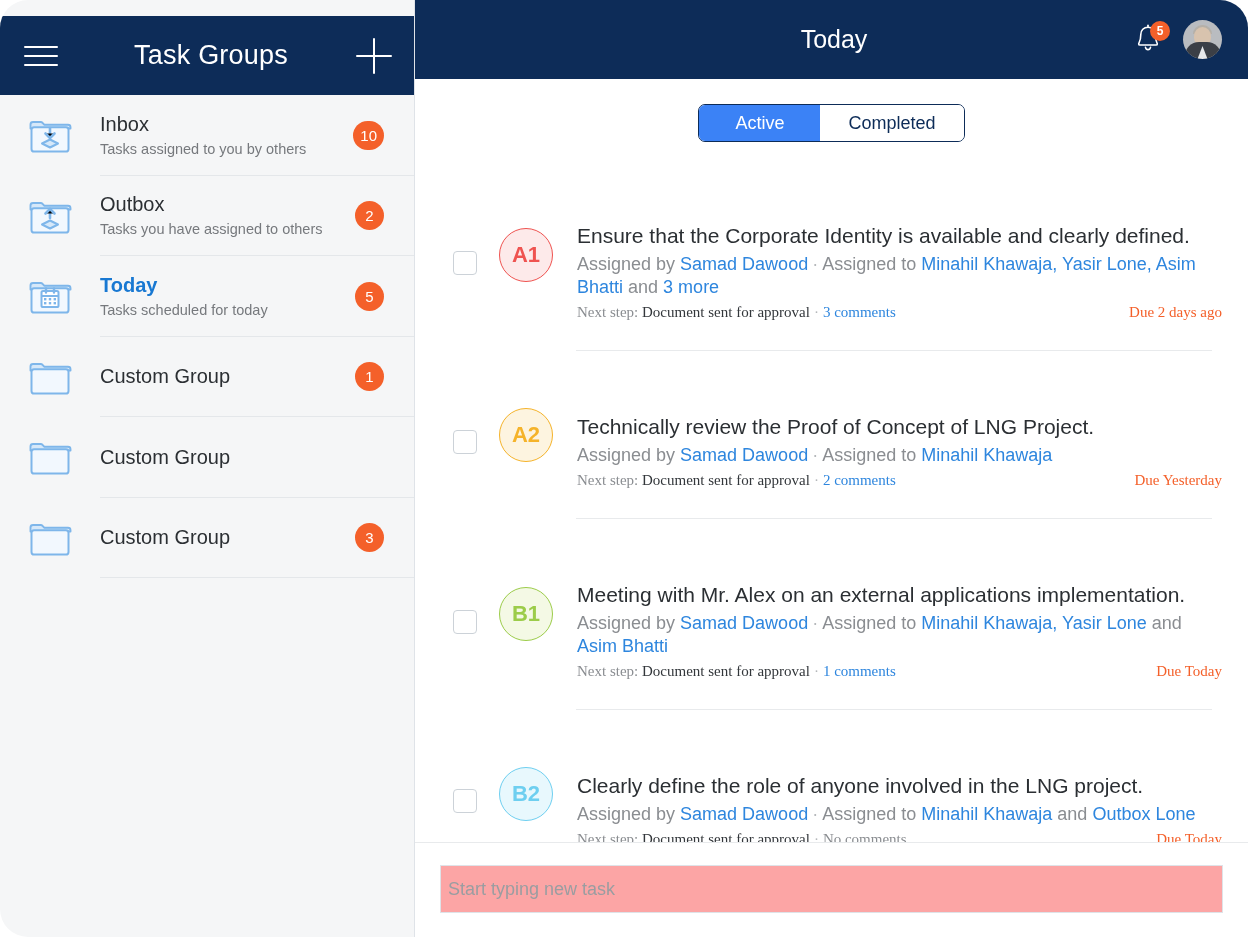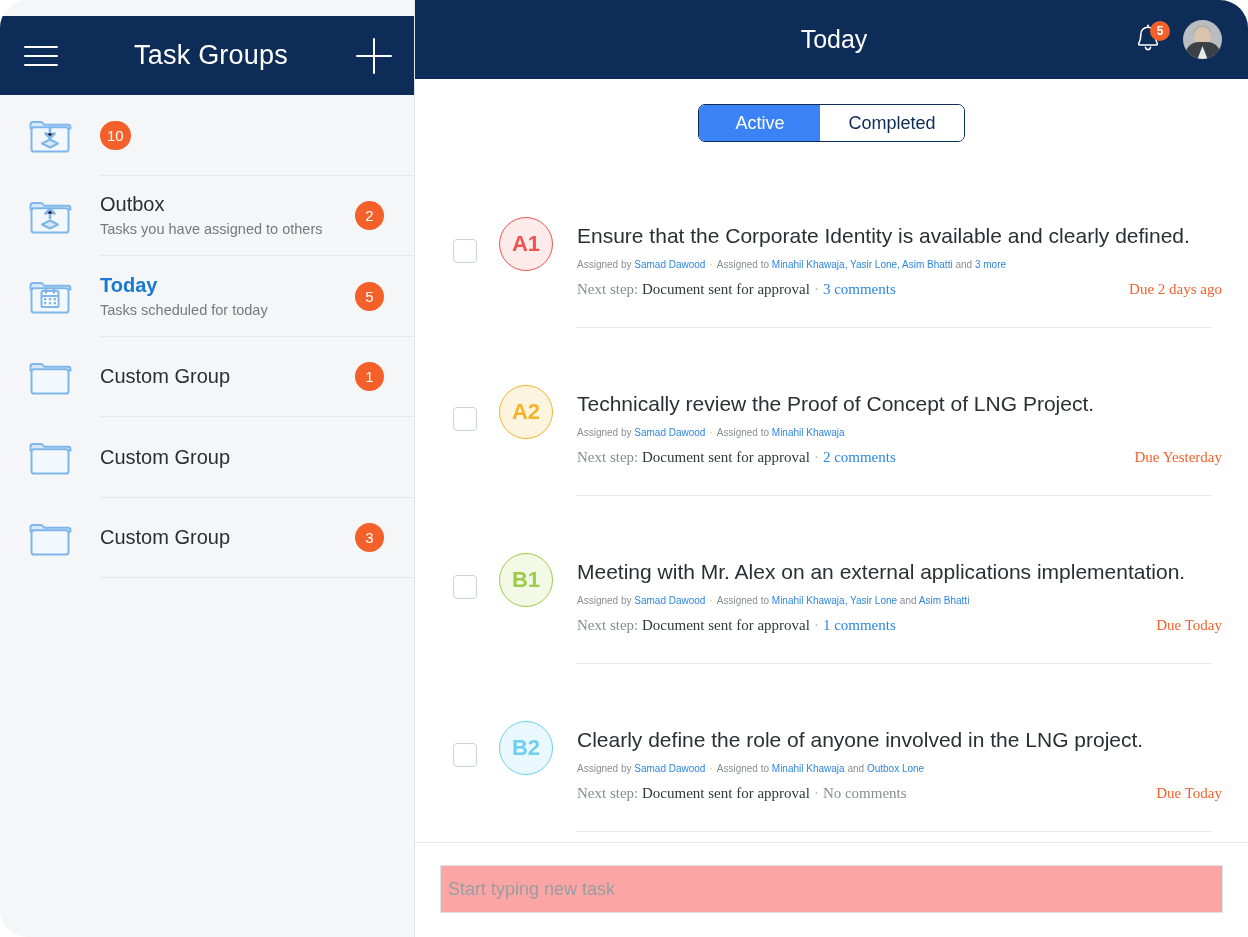--- a/index.html
+++ b/index.html
@@ -317,21 +317,21 @@
 
   .task-title {
     font-size: 21px;
     color: #2b2f33;
     line-height: 28px;
     font-weight: 400;
     margin-top: 44px;
   }
 
   .task-meta {
-    font-size: 10px;
+    font-size: 18px;
     color: #8a8d91;
     line-height: 23px;
     margin-top: 3px;
   }
   .task-meta .lnk { color: #2e86de; }
   .task-meta .dot { color: #b5b8bb; padding: 0 4px; }
 
   .task-foot {
     display: flex;
     align-items: baseline;
@@ -395,20 +395,24 @@
     <div class="group-list" id="group-list">
         <div class="group-item">
           <div class="group-icon">
             <svg width="48" height="44" viewBox="0 0 44 44">
               <path d="M4 12.5c0-1.4 1.1-2.5 2.5-2.5h7.6c.8 0 1.5.3 2 .9l1.6 1.8h23.8c1.4 0 2.5 1.1 2.5 2.5v1.3H4v-4z" fill="#d6e8f9" stroke="#7eb6ea" stroke-width="1.9" stroke-linejoin="round" transform="translate(-1.5,-1)"></path>
               <rect x="3.5" y="14.2" width="37" height="24.3" rx="2.6" fill="#f2f8fe" stroke="#7eb6ea" stroke-width="2"></rect>
               <path d="M22 15v9" stroke="#7eb6ea" stroke-width="2.6" stroke-linecap="round"></path>
               <path d="M17.5 20.5L22 25l4.5-4.5" stroke="#7eb6ea" stroke-width="2.6" stroke-linecap="round" stroke-linejoin="round"></path>
               <path d="M22 26.5l8 4-8 4-8-4 8-4z" fill="#d6e8f9" stroke="#7eb6ea" stroke-width="2" stroke-linejoin="round"></path>
             </svg>
+          </div>
+          <div class="group-text">
+            <div class="group-label">Inbox</div>
+            <div class="group-sub">Tasks assigned to you by others</div>
           </div>
           <div class="count-badge">10</div>
         </div>
         <div class="group-item">
           <div class="group-icon">
             <svg width="48" height="44" viewBox="0 0 44 44">
               <path d="M4 12.5c0-1.4 1.1-2.5 2.5-2.5h7.6c.8 0 1.5.3 2 .9l1.6 1.8h23.8c1.4 0 2.5 1.1 2.5 2.5v1.3H4v-4z" fill="#d6e8f9" stroke="#7eb6ea" stroke-width="1.9" stroke-linejoin="round" transform="translate(-1.5,-1)"></path>
               <rect x="3.5" y="14.2" width="37" height="24.3" rx="2.6" fill="#f2f8fe" stroke="#7eb6ea" stroke-width="2"></rect>
               <path d="M22 24v-9" stroke="#7eb6ea" stroke-width="2.6" stroke-linecap="round"></path>
               <path d="M17.5 19.5L22 15l4.5 4.5" stroke="#7eb6ea" stroke-width="2.6" stroke-linecap="round" stroke-linejoin="round"></path>

